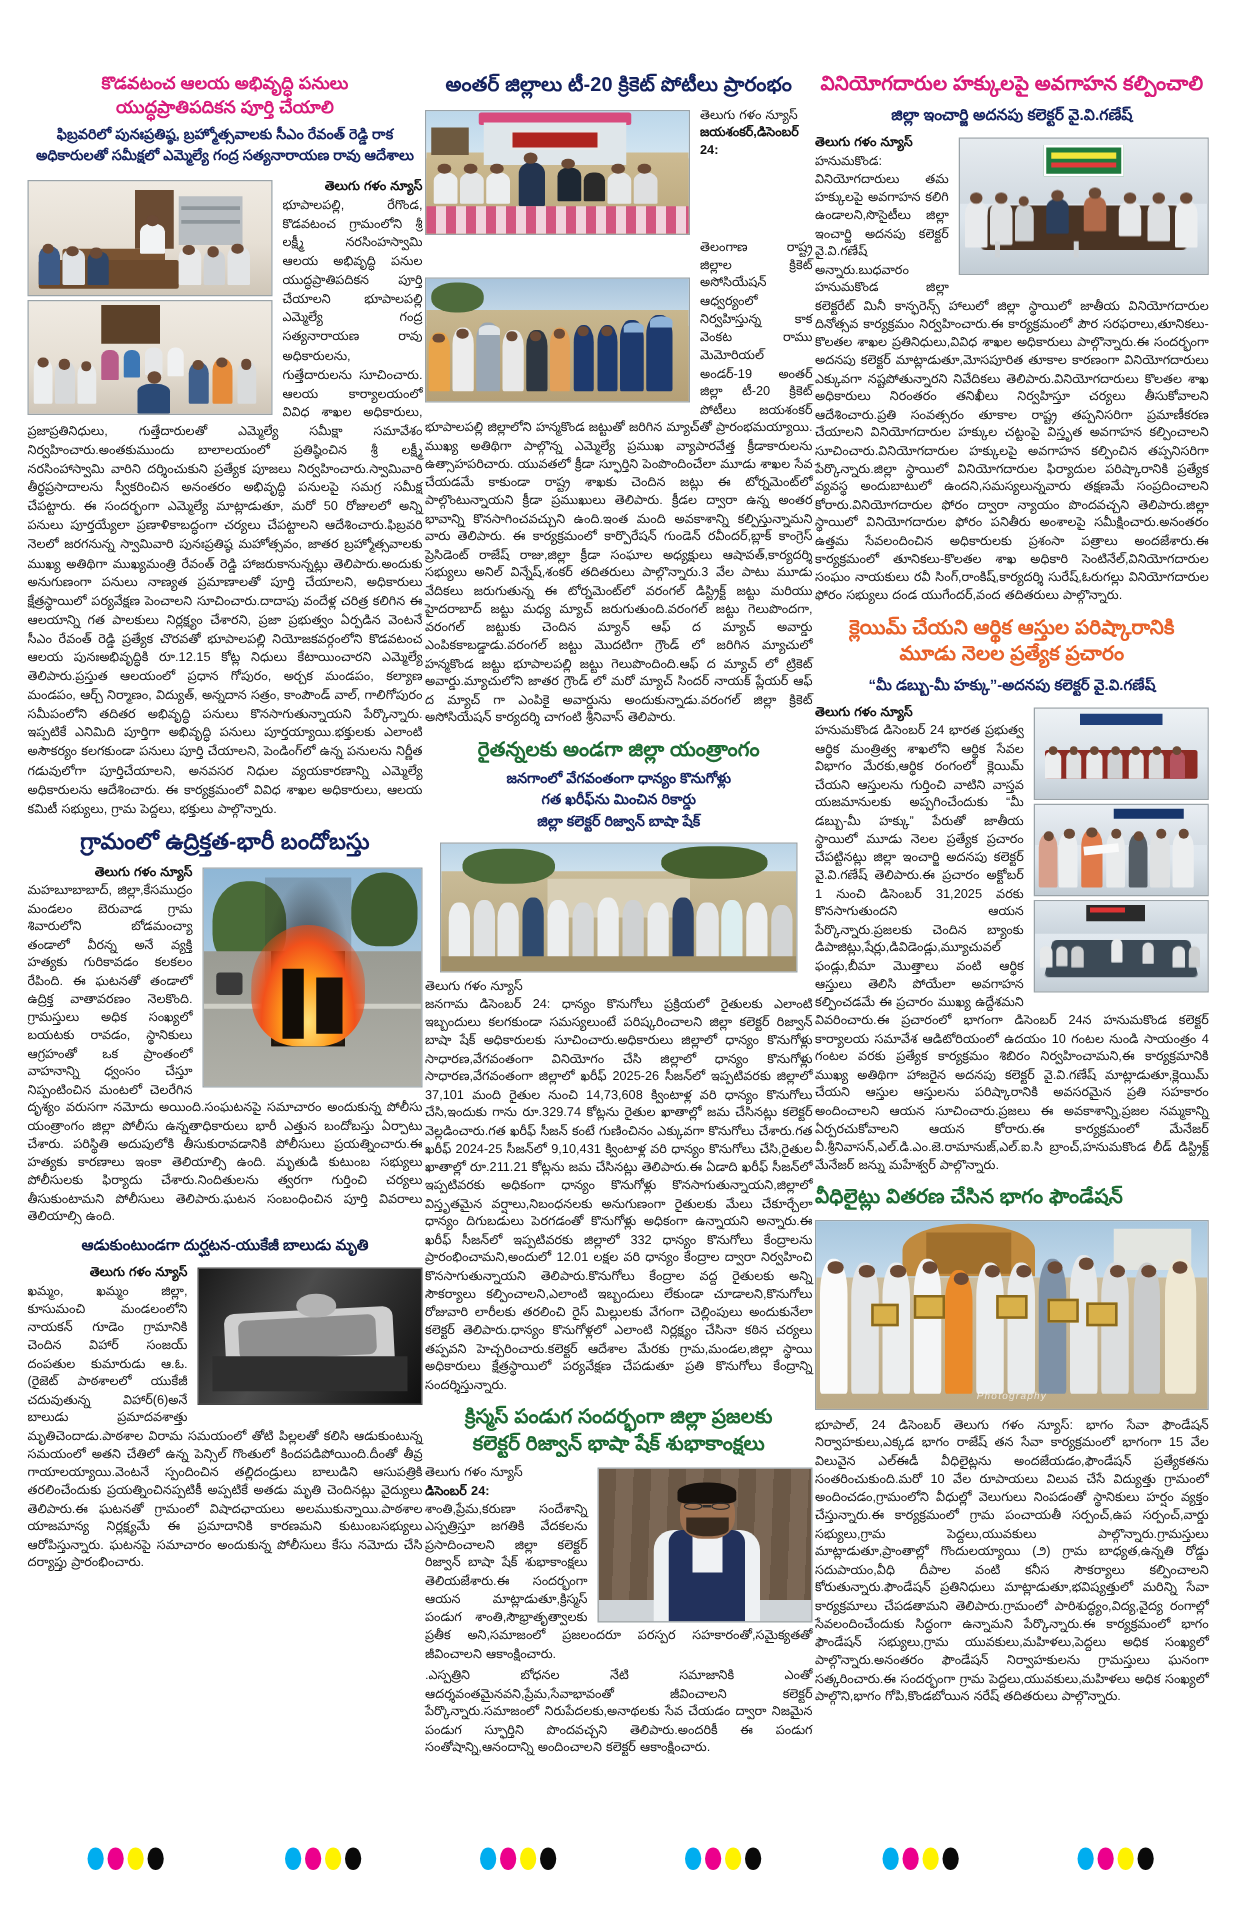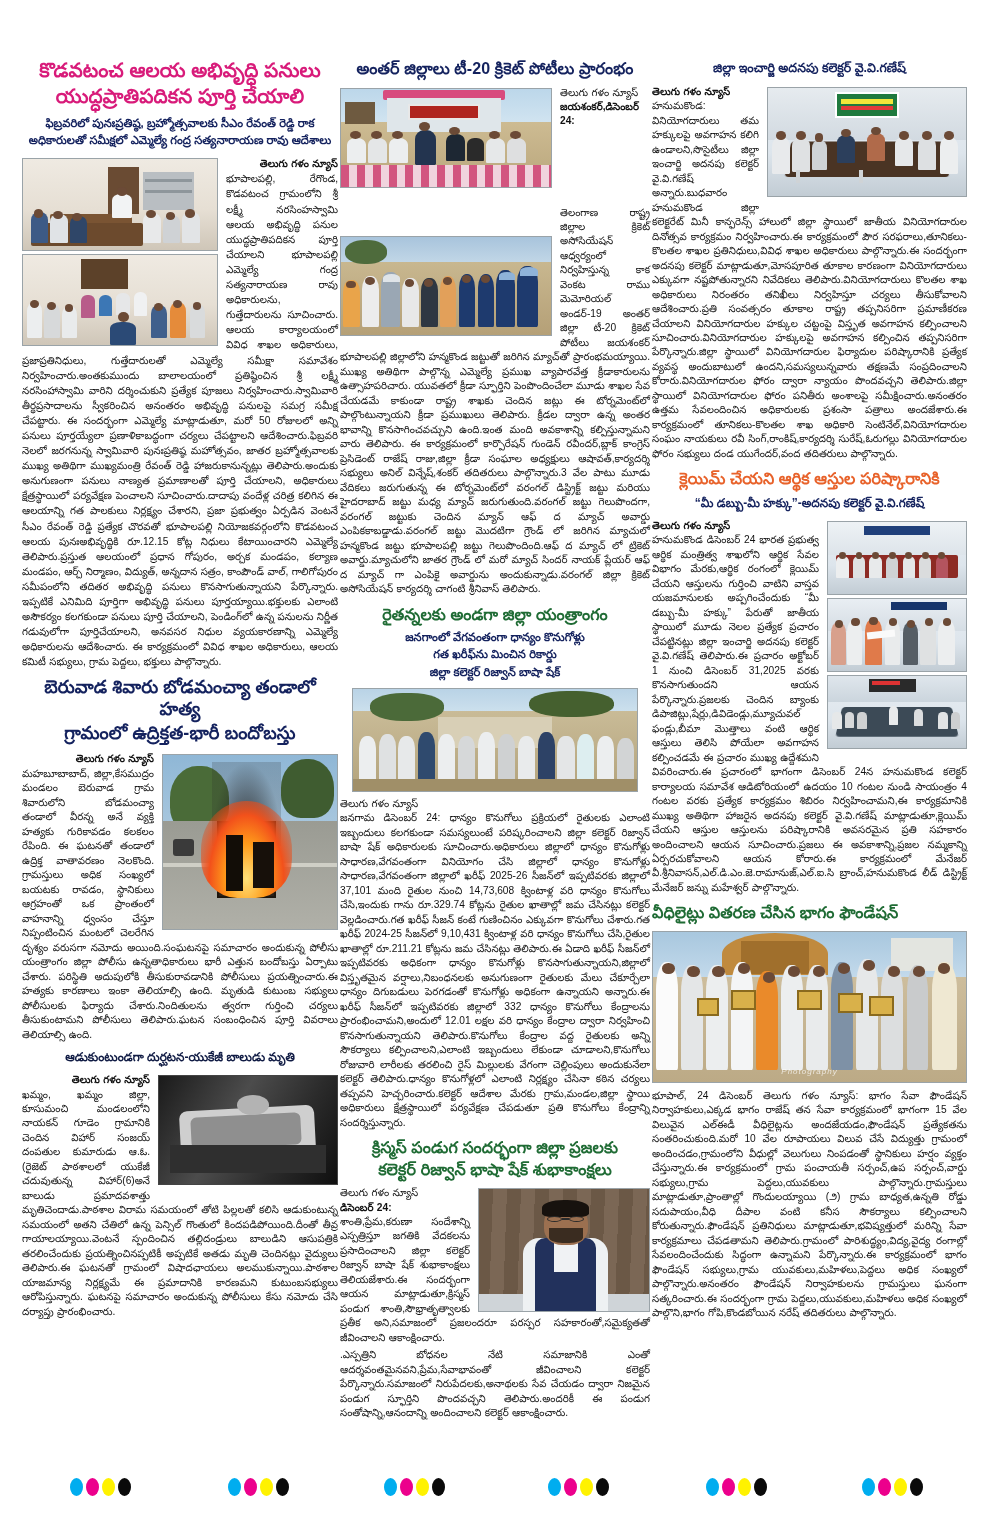--- a/index.html
+++ b/index.html
@@ -32,21 +32,21 @@
   .hl {
     text-align: center; line-height: 1.22; font-weight: 700;
     letter-spacing: .1px;
   }
   .hl-pink   { color:#d81b7a; }
   .hl-navy   { color:#14225e; }
   .hl-green  { color:#1f6b34; }
   .hl-orange { color:#e8622a; }
   .hl-red    { color:#e02020; }
 
-  .hl-xl { font-size: 20px; }
+  .hl-xl { font-size: 14px; }
   .hl-lg { font-size: 18px; }
   .hl-md { font-size: 16px; }
   .sub {
     text-align:center; color:#14225e; font-weight:700;
     font-size: 11.5px; line-height: 1.5;
   }
   .sub-dark { color:#101b44; }
 
   .body-text {
     font-size: 10.2px; line-height: 1.48; color:#111;
@@ -146,21 +146,20 @@
               <div class="head" style="left:87.5%;bottom:39%;width:4.5%;height:9%"></div>
               <div class="head" style="left:49%;bottom:26%;width:5.5%;height:11%"></div>
             </div>
           </div>
           <div class="body-text" style="text-align:right;font-weight:600">తెలుగు గళం న్యూస్</div>
           <div class="body-text">భూపాలపల్లి, రేగొండ, కొడవటంచ గ్రామంలోని శ్రీ లక్ష్మీ నరసింహస్వామి ఆలయ అభివృద్ధి పనుల యుద్ధప్రాతిపదికన పూర్తి చేయాలని భూపాలపల్లి ఎమ్మెల్యే గంద్ర సత్యనారాయణ రావు అధికారులను, గుత్తేదారులను సూచించారు. ఆలయ కార్యాలయంలో వివిధ శాఖల అధికారులు, ప్రజాప్రతినిధులు, గుత్తేదారులతో ఎమ్మెల్యే సమీక్షా సమావేశం నిర్వహించారు.అంతకుముందు బాలాలయంలో ప్రతిష్ఠించిన శ్రీ లక్ష్మీ నరసింహాస్వామి వారిని దర్శించుకుని ప్రత్యేక పూజలు నిర్వహించారు.స్వామివారి తీర్థప్రసాదాలను స్వీకరించిన అనంతరం అభివృద్ధి పనులపై సమగ్ర సమీక్ష చేపట్టారు. ఈ సందర్భంగా ఎమ్మెల్యే మాట్లాడుతూ, మరో 50 రోజులలో అన్ని పనులు పూర్తయ్యేలా ప్రణాళికాబద్ధంగా చర్యలు చేపట్టాలని ఆదేశించారు.ఫిబ్రవరి నెలలో జరగనున్న స్వామివారి పునఃప్రతిష్ఠ మహోత్సవం, జాతర బ్రహ్మోత్సవాలకు ముఖ్య అతిథిగా ముఖ్యమంత్రి రేవంత్ రెడ్డి హాజరుకానున్నట్లు తెలిపారు.అందుకు అనుగుణంగా పనులు నాణ్యత ప్రమాణాలతో పూర్తి చేయాలని, అధికారులు క్షేత్రస్థాయిలో పర్యవేక్షణ పెంచాలని సూచించారు.దాదాపు వందేళ్ల చరిత్ర కలిగిన ఈ ఆలయాన్ని గత పాలకులు నిర్లక్ష్యం చేశారని, ప్రజా ప్రభుత్వం ఏర్పడిన వెంటనే సీఎం రేవంత్ రెడ్డి ప్రత్యేక చొరవతో భూపాలపల్లి నియోజకవర్గంలోని కొడవటంచ ఆలయ పునఃఅభివృద్ధికి రూ.12.15 కోట్ల నిధులు కేటాయించారని ఎమ్మెల్యే తెలిపారు.ప్రస్తుత ఆలయంలో ప్రధాన గోపురం, అర్చక మండపం, కల్యాణ మండపం, ఆర్చ్ నిర్మాణం, విద్యుత్, అన్నదాన సత్రం, కాంపౌండ్ వాల్, గాలిగోపురం సమీపంలోని తదితర అభివృద్ధి పనులు కొనసాగుతున్నాయని పేర్కొన్నారు. ఇప్పటికే ఎనిమిది పూర్తిగా అభివృద్ధి పనులు పూర్తయ్యాయి.భక్తులకు ఎలాంటి అసౌకర్యం కలగకుండా పనులు పూర్తి చేయాలని, పెండింగ్‌లో ఉన్న పనులను నిర్ణీత గడువులోగా పూర్తిచేయాలని, అనవసర నిధుల వ్యయకారణాన్ని ఎమ్మెల్యే అధికారులను ఆదేశించారు. ఈ కార్యక్రమంలో వివిధ శాఖల అధికారులు, ఆలయ కమిటీ సభ్యులు, గ్రామ పెద్దలు, భక్తులు పాల్గొన్నారు.</div>
         </div>
       </div>
 
       <div style="margin-top:8px">
-        <div class="hl hl-navy hl-lg">బెరువాడ శివారు బోడమంచ్యా తండాలో హత్య</div>
         <div class="hl hl-navy hl-lg" style="margin-top:2px">గ్రామంలో ఉద్రిక్తత-భారీ బందోబస్తు</div>
 
         <div class="clearfix" style="margin-top:7px">
           <div class="wrapimg-r">
             <div class="photo ph-road" style="width:176px;height:176px">
               <div style="position:absolute;left:0;top:0;width:100%;height:42%;background:linear-gradient(#8fb7d6,#a8c7de)"></div>
               <div style="position:absolute;left:4%;top:6%;width:34%;height:40%;background:#4a6b38;border-radius:46% 46% 40% 40%"></div>
               <div style="position:absolute;left:68%;top:2%;width:30%;height:34%;background:#3f5c30;border-radius:48% 48% 38% 38%"></div>
               <div style="position:absolute;left:0;top:38%;width:100%;height:62%;background:linear-gradient(#9a9b93,#b0b0a8)"></div>
               <div style="position:absolute;left:0;top:62%;width:100%;height:4px;background:#cfcfc6"></div>
@@ -227,21 +226,21 @@
               <div class="head" style="left:51.5%;bottom:53%;width:5%;height:8%"></div>
               <div class="head" style="left:70.5%;bottom:49%;width:5%;height:8%"></div>
               <div class="head" style="left:80.5%;bottom:49%;width:5%;height:8%"></div>
               <div style="position:absolute;left:0;bottom:0;width:100%;height:22%;background:repeating-linear-gradient(90deg,#d2557f 0 8px,#f0d3dd 8px 16px)"></div>
             </div>
           </div>
           <div class="body-text tight">తెలుగు గళం న్యూస్</div>
           <div class="body-text tight" style="font-weight:600">జయశంకర్,డిసెంబర్ 24:</div>
         </div>
 
-        <div class="body-text tight clearfix" style="margin-top:14px">
+        <div class="body-text tight clearfix" style="margin-top:0">
           <div class="wrapimg-l" style="margin-top:30px">
             <div class="photo ph-field" style="width:212px;height:100px">
               <div style="position:absolute;left:0;top:0;width:100%;height:30%;background:linear-gradient(#a8c4dc,#c5d9e8)"></div>
               <div style="position:absolute;left:0;top:26%;width:100%;height:74%;background:linear-gradient(#c8b78f,#b5a077)"></div>
               <div style="position:absolute;left:2%;top:4%;width:20%;height:24%;background:#4e6b3c;border-radius:46%"></div>
               <div class="fig" style="left:1%;width:8%;height:48%;background:#e9a44a"></div>
               <div class="fig" style="left:10%;width:8%;height:52%;background:#ececec"></div>
               <div class="fig" style="left:19%;width:9%;height:56%;background:#9aa7b4"></div>
               <div class="fig" style="left:29%;width:8%;height:50%;background:#e8e8e8"></div>
               <div class="fig" style="left:38%;width:8%;height:50%;background:#2e3742"></div>
@@ -323,20 +322,21 @@
           <div class="body-text tight" style="font-weight:600">డిసెంబర్ 24:</div>
           <div class="body-text tight">శాంతి,ప్రేమ,కరుణా సందేశాన్ని ఎస్పత్రిస్తూ జగతికి వేదకలను ప్రసాదించాలని జిల్లా కలెక్టర్ రిజ్వాన్ బాషా షేక్ శుభాకాంక్షలు తెలియజేశారు.ఈ సందర్భంగా ఆయన మాట్లాడుతూ,క్రిస్మస్ పండుగ శాంతి,సౌభ్రాతృత్వాలకు ప్రతీక అని,సమాజంలో ప్రజలందరూ పరస్పర సహకారంతో,సమైక్యతతో జీవించాలని ఆకాంక్షించారు.</div>
         </div>
         <div class="body-text tight" style="margin-top:3px">.ఎస్పత్రిని బోధనల నేటి సమాజానికి ఎంతో ఆదర్శవంతమైనవని,ప్రేమ,సేవాభావంతో జీవించాలని కలెక్టర్ పేర్కొన్నారు.సమాజంలో నిరుపేదలకు,అనాథలకు సేవ చేయడం ద్వారా నిజమైన పండుగ స్ఫూర్తిని పొందవచ్చని తెలిపారు.అందరికీ ఈ పండుగ సంతోషాన్ని,ఆనందాన్ని అందించాలని కలెక్టర్ ఆకాంక్షించారు.</div>
       </div>
     </div>
 
     <div class="col col-c">
 
       <div>
+        <div class="hl hl-pink hl-md" style="margin-top:4px">వినియోగదారుల హక్కులపై అవగాహన కల్పించాలి</div>
         <div class="sub" style="margin-top:5px;font-size:12.5px">జిల్లా ఇంచార్జి అదనపు కలెక్టర్ వై.వి.గణేష్</div>
 
         <div class="clearfix" style="margin-top:7px">
           <div class="wrapimg-r">
             <div class="photo ph-conf" style="width:200px;height:110px">
               <div style="position:absolute;left:0;top:0;width:100%;height:48%;background:linear-gradient(#e6ebef,#d2dae1)"></div>
               <div style="position:absolute;left:34%;top:4%;width:32%;height:24%;background:#1f7a3e;border:2px solid #fff"></div>
               <div style="position:absolute;left:37%;top:10%;width:26%;height:5%;background:#f2e63a"></div>
               <div style="position:absolute;left:37%;top:17%;width:26%;height:4%;background:#e23a3a"></div>
               <div style="position:absolute;left:10%;top:48%;width:80%;height:34%;background:#4a3424;border-radius:4px;transform:perspective(120px) rotateX(16deg)"></div>
@@ -360,20 +360,21 @@
               <div style="position:absolute;left:46%;bottom:12%;width:4px;height:12%;background:#cfd3d6"></div>
             </div>
           </div>
           <div class="body-text tight" style="font-weight:600">తెలుగు గళం న్యూస్</div>
           <div class="body-text tight">హనుమకొండ: వినియోగదారులు తమ హక్కులపై అవగాహన కలిగి ఉండాలని,సొసైటీలు జిల్లా ఇంచార్జి అదనపు కలెక్టర్ వై.వి.గణేష్ అన్నారు.బుధవారం హనుమకొండ జిల్లా కలెక్టరేట్ మినీ కాన్ఫరెన్స్ హాలులో జిల్లా స్థాయిలో జాతీయ వినియోగదారుల దినోత్సవ కార్యక్రమం నిర్వహించారు.ఈ కార్యక్రమంలో పౌర సరఫరాలు,తూనికలు-కొలతల శాఖల ప్రతినిధులు,వివిధ శాఖల అధికారులు పాల్గొన్నారు.ఈ సందర్భంగా అదనపు కలెక్టర్ మాట్లాడుతూ,మోసపూరిత తూకాల కారణంగా వినియోగదారులు ఎక్కువగా నష్టపోతున్నారని నివేదికలు తెలిపారు.వినియోగదారులు కొలతల శాఖ అధికారులు నిరంతరం తనిఖీలు నిర్వహిస్తూ చర్యలు తీసుకోవాలని ఆదేశించారు.ప్రతి సంవత్సరం తూకాల రాష్ట్ర తప్పనిసరిగా ప్రమాణీకరణ చేయాలని వినియోగదారుల హక్కుల చట్టంపై విస్తృత అవగాహన కల్పించాలని సూచించారు.వినియోగదారుల హక్కులపై అవగాహన కల్పించిన తప్పనిసరిగా పేర్కొన్నారు.జిల్లా స్థాయిలో వినియోగదారుల ఫిర్యాదుల పరిష్కారానికి ప్రత్యేక వ్యవస్థ అందుబాటులో ఉందని,సమస్యలున్నవారు తక్షణమే సంప్రదించాలని కోరారు.వినియోగదారుల ఫోరం ద్వారా న్యాయం పొందవచ్చని తెలిపారు.జిల్లా స్థాయిలో వినియోగదారుల ఫోరం పనితీరు అంశాలపై సమీక్షించారు.అనంతరం ఉత్తమ సేవలందించిన అధికారులకు ప్రశంసా పత్రాలు అందజేశారు.ఈ కార్యక్రమంలో తూనికలు-కొలతల శాఖ అధికారి సెంటినేల్,వినియోగదారుల సంఘం నాయకులు రవీ సింగ్,రాంకిష్,కార్యదర్శి సురేష్,ఓరుగల్లు వినియోగదారుల ఫోరం సభ్యులు దండ యుగేందర్,వంద తదితరులు పాల్గొన్నారు.</div>
         </div>
       </div>
 
       <div style="margin-top:8px">
         <div class="hl hl-orange hl-md">క్లెయిమ్ చేయని ఆర్థిక ఆస్తుల పరిష్కారానికి</div>
+        <div class="hl hl-orange hl-md" style="margin-top:2px">మూడు నెలల ప్రత్యేక ప్రచారం</div>
         <div class="sub" style="margin-top:5px;font-size:12px">“మీ డబ్బు-మీ హక్కు”-అదనపు కలెక్టర్ వై.వి.గణేష్</div>
 
         <div class="clearfix" style="margin-top:7px">
           <div class="wrapimg-r">
             <div class="photo ph-conf" style="width:140px;height:74px">
               <div style="position:absolute;left:0;top:0;width:100%;height:46%;background:linear-gradient(#eef2f5,#dde4ea)"></div>
               <div style="position:absolute;left:26%;top:6%;width:48%;height:12%;background:#1f3f7a"></div>
               <div style="position:absolute;left:6%;top:46%;width:88%;height:32%;background:#8d2b24;border-radius:2px"></div>
               <div class="fig" style="left:6%;bottom:22%;width:9%;height:30%;background:#eceeef"></div>
               <div class="fig" style="left:18%;bottom:22%;width:9%;height:30%;background:#dfe1e2"></div>

